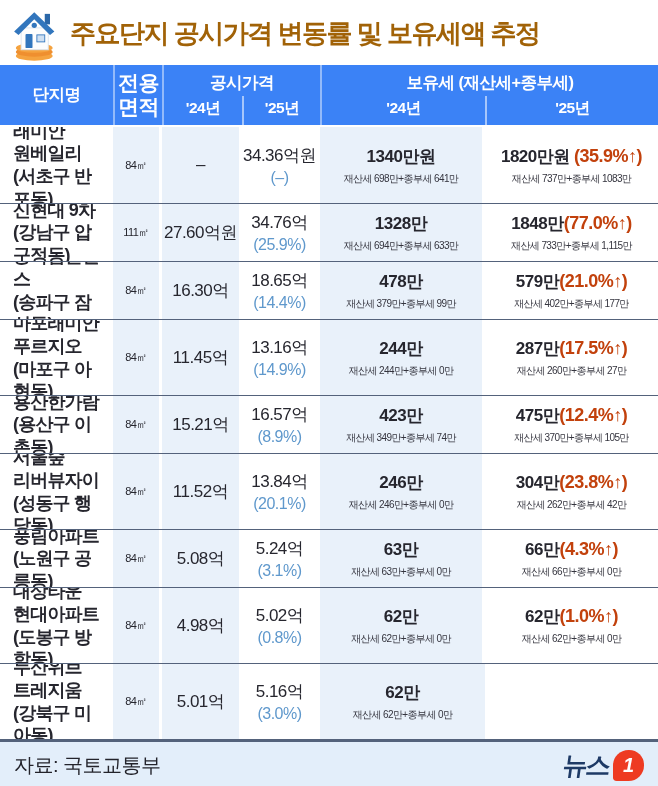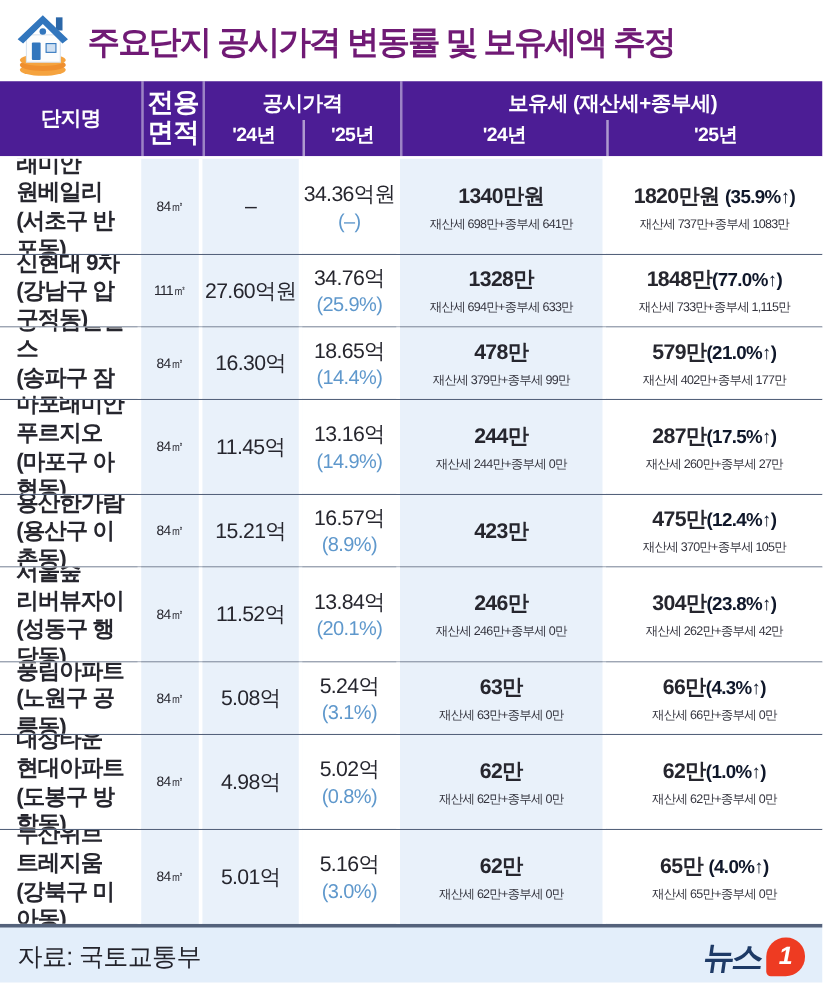--- a/index.html
+++ b/index.html
@@ -2,25 +2,25 @@
 <html><head>
 <meta charset="utf-8">
 <style>
   * { margin:0; padding:0; box-sizing:border-box; }
   body { background:#fff; font-family:"Liberation Sans", sans-serif; }
   .page { width:658px; height:786px; background:#fff; overflow:hidden; position:relative; }
 
   
   .title-bar { height:65px; display:flex; align-items:center; padding:2px 8px 0 8px; background:#fff; }
   .title-icon { width:56px; height:56px; flex:0 0 auto; }
-  .page-title { font-size:26px; font-weight:bold; color:#701a75; letter-spacing:-1.5px; margin-left:6px; }
+  .page-title { font-size:26px; font-weight:bold; color:#a16207; letter-spacing:-1.5px; margin-left:6px; }
 
   
   .thead { display:grid; grid-template-columns:113px 49px 80px 78px 165px 173px;
-           grid-template-rows:31px 29px; background:#4c1d95; color:#fff; }
+           grid-template-rows:31px 29px; background:#3b82f6; color:#fff; }
   .th { display:flex; align-items:center; justify-content:center; font-weight:bold;
         font-size:16.5px; letter-spacing:-0.5px; text-align:center; }
   .pre { white-space:pre-line; line-height:1.15; }
   .name-h { grid-column:1; grid-row:1/3; }
   .area-h { grid-column:2; grid-row:1/3; border-left:2px solid rgba(255,255,255,.45); font-size:21px; }
   .price-group { grid-column:3/5; grid-row:1; border-left:2px solid rgba(255,255,255,.45); padding-top:5px; }
   .tax-group   { grid-column:5/7; grid-row:1; border-left:2px solid rgba(255,255,255,.45); padding-top:5px; }
   .yh { font-size:15.5px; padding-bottom:5px; }
   .p24 { grid-column:3; grid-row:2; border-left:2px solid rgba(255,255,255,.45); }
   .p25 { grid-column:4; grid-row:2; border-left:2px solid rgba(255,255,255,.55); }
@@ -36,21 +36,21 @@
   .td { display:flex; flex-direction:column; align-items:center; justify-content:center;
         border-right:3px solid #fff; background:#fff; overflow:hidden; }
   .td:last-child { border-right:none; }
   .td.blue { background:#e9f1fa; }
   .name-td { align-items:flex-start; padding:4px 4px 4px 13px; white-space:pre-line;
              font-size:18px; line-height:1.26; color:#26262e; font-weight:bold; letter-spacing:-0.8px; }
   .area-val { font-size:11px; color:#26262e; letter-spacing:-0.5px; }
   .value { font-size:17px; color:#26262e; letter-spacing:-0.5px; }
   .pct { font-size:16px; color:#5f98cc; margin-top:2px; letter-spacing:-0.5px; }
   .tax-line { font-size:17px; color:#26262e; letter-spacing:-0.5px; white-space:pre;font-weight:bold; }
-  .pct-inline { color:#0f172a; font-size:15px; }
+  .pct-inline { color:#c2410c; font-size:18px; }
   .detail { font-size:10px; color:#34343e; margin-top:4px; letter-spacing:-0.6px; white-space:nowrap; }
 
   
   .footer { height:49px; background:#e3eefa; border-top:3px solid #54627b;
             display:flex; align-items:center; justify-content:space-between; padding:0 14px; }
   .source { font-size:20px; color:#23232b; letter-spacing:-0.5px; }
   .logo { display:flex; align-items:center; }
   .logo-text { font-size:25px; font-weight:bold; color:#1e3a66; transform:skewX(-8deg);
                letter-spacing:-2px; }
   .logo-one { width:31px; height:31px; background:#ee3b22; border-radius:50% 48% 50% 12%;
@@ -192,20 +192,21 @@
       </div>
       <div class="td blue">
         <span class="value">15.21억</span>
       </div>
       <div class="td">
         <span class="value">16.57억</span>
         <span class="pct">(8.9%)</span>
       </div>
       <div class="td blue">
         <span class="tax-line">423만</span>
+        <span class="detail">재산세 349만+종부세 74만</span>
       </div>
       <div class="td">
         <span class="tax-line"><span>475만</span><span class="pct-inline">(12.4%↑)</span></span>
         <span class="detail">재산세 370만+종부세 105만</span>
       </div>
     </div>
 
     <div class="trow tall">
       <div class="td name-td">서울숲
 리버뷰자이
@@ -287,24 +288,20 @@
       <div class="td blue">
         <span class="value">5.01억</span>
       </div>
       <div class="td">
         <span class="value">5.16억</span>
         <span class="pct">(3.0%)</span>
       </div>
       <div class="td blue">
         <span class="tax-line">62만</span>
         <span class="detail">재산세 62만+종부세 0만</span>
-      </div>
-      <div class="td">
-        <span class="tax-line"><span>65만 </span><span class="pct-inline">(4.0%↑)</span></span>
-        <span class="detail">재산세 65만+종부세 0만</span>
       </div>
     </div>
   </div>
 
   <div class="footer">
     <div class="source">자료: 국토교통부</div>
     <div class="logo">
       <span class="logo-text">뉴스</span>
       <span class="logo-one">1</span>
     </div>

